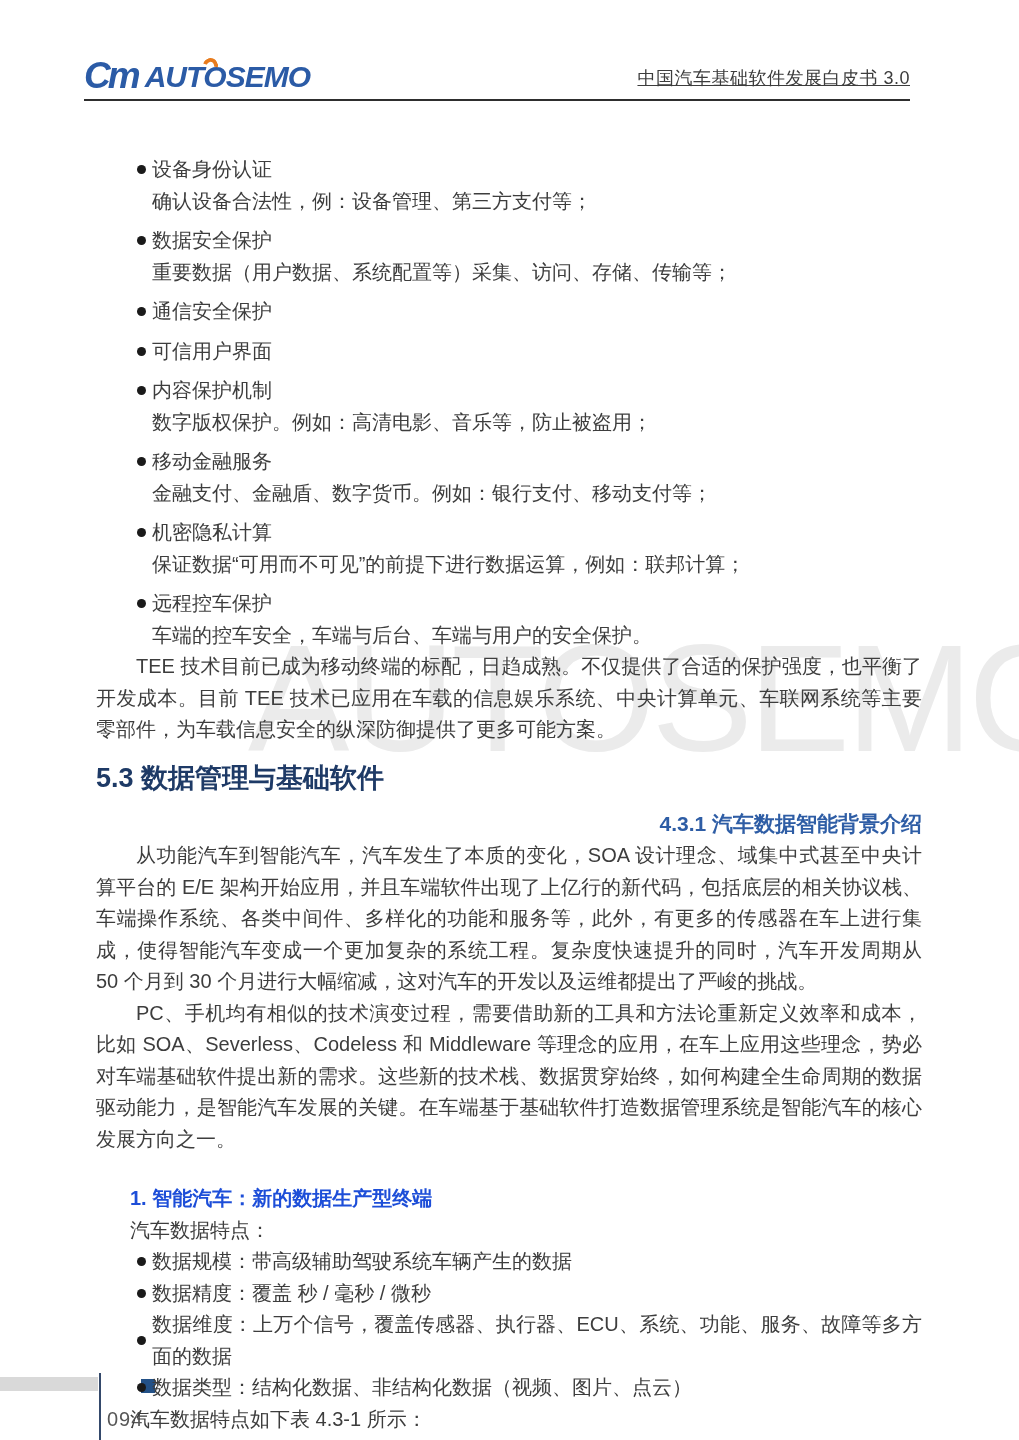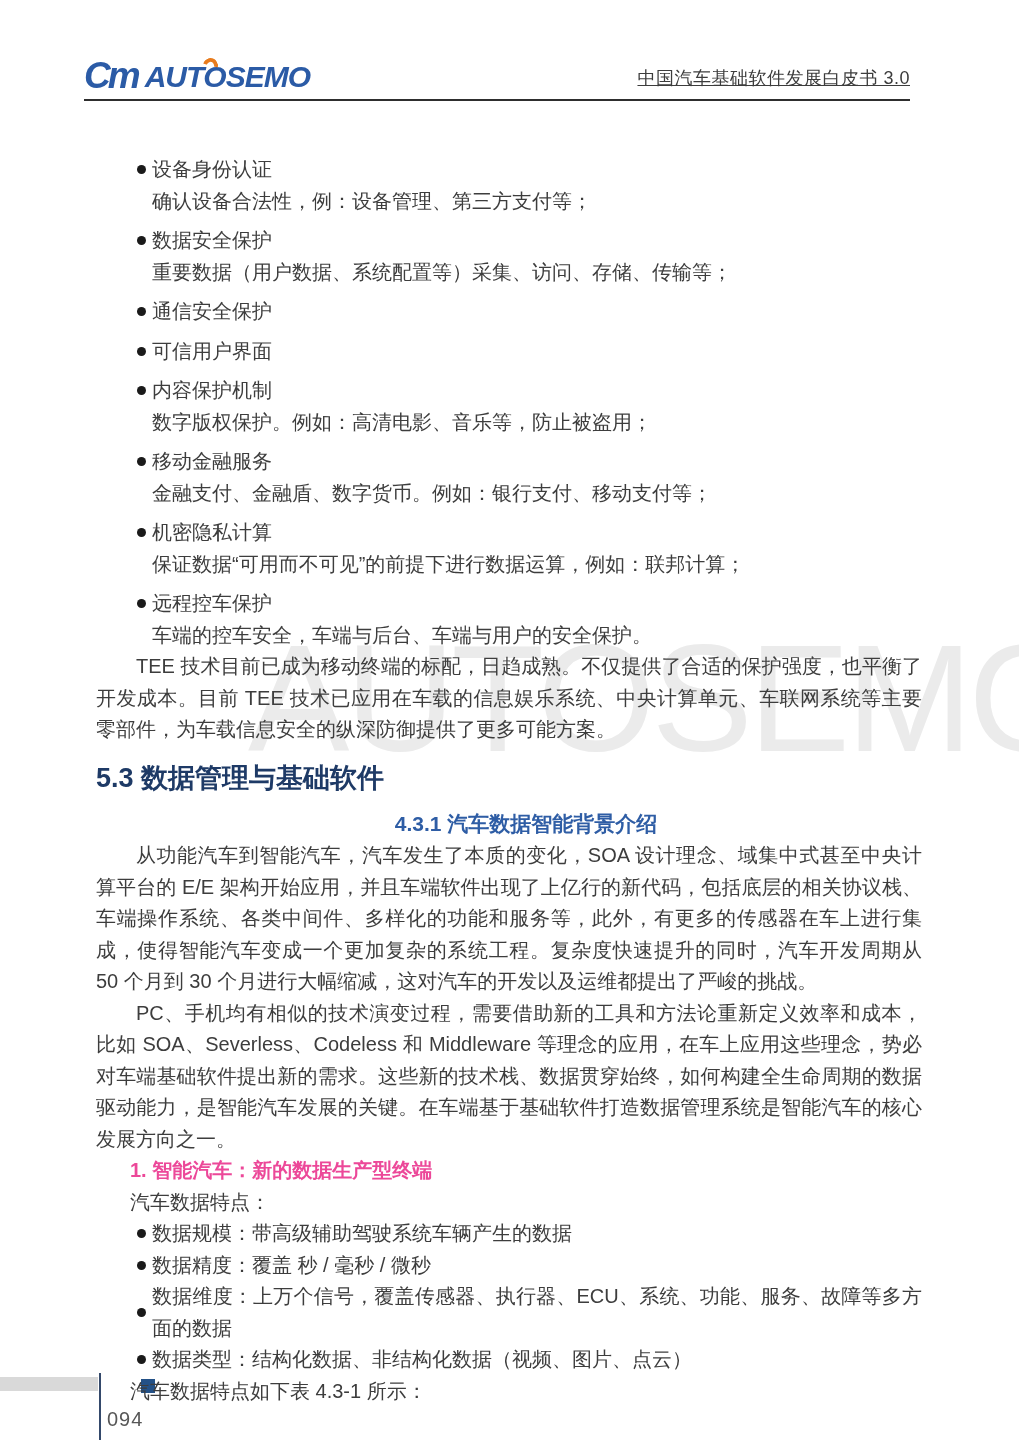--- a/index.html
+++ b/index.html
@@ -46,23 +46,23 @@
     margin-left:41px; margin-right:6px; flex:0 0 9px;
   }
   .sec-item-desc { margin-left:56px; }
   .para { text-indent:2em; }
   .section-heading {
     font-size:27px; line-height:38px; font-weight:bold; color:#1e3a66;
     margin:13px 0 11px 0; text-align:left;
   }
   .subsection-heading {
     font-size:21px; line-height:31.5px; font-weight:bold; color:#2e5da5;
-    margin:0 0 1px 34px; text-align:center;
+    margin:0 0 1px 34px; text-align:right;
   }
-  .bold-line { font-weight:bold; color:#ec4899; margin-left:34px; }
+  .bold-line { font-weight:bold; color:#1d4ed8; margin-left:34px;margin-top:28px; }
   .lead-line { margin-left:34px; }
   .data-item { display:flex; align-items:center; }
   .closing-line { margin-left:34px; }
   
   .footer-bar { position:absolute; left:0; top:1377px; width:98px; height:14px; background:#d9d9d9; }
   .footer-vline { position:absolute; left:99px; top:1373px; width:2px; height:67px; background:#34496b; }
   .footer-page { position:absolute; left:107px; top:1408px; font-size:20px; color:#575757; letter-spacing:1px; }
   .footer-square { position:absolute; left:141px; top:1379px; width:14px; height:14px; background:#235187; }
 </style>
 </head>

